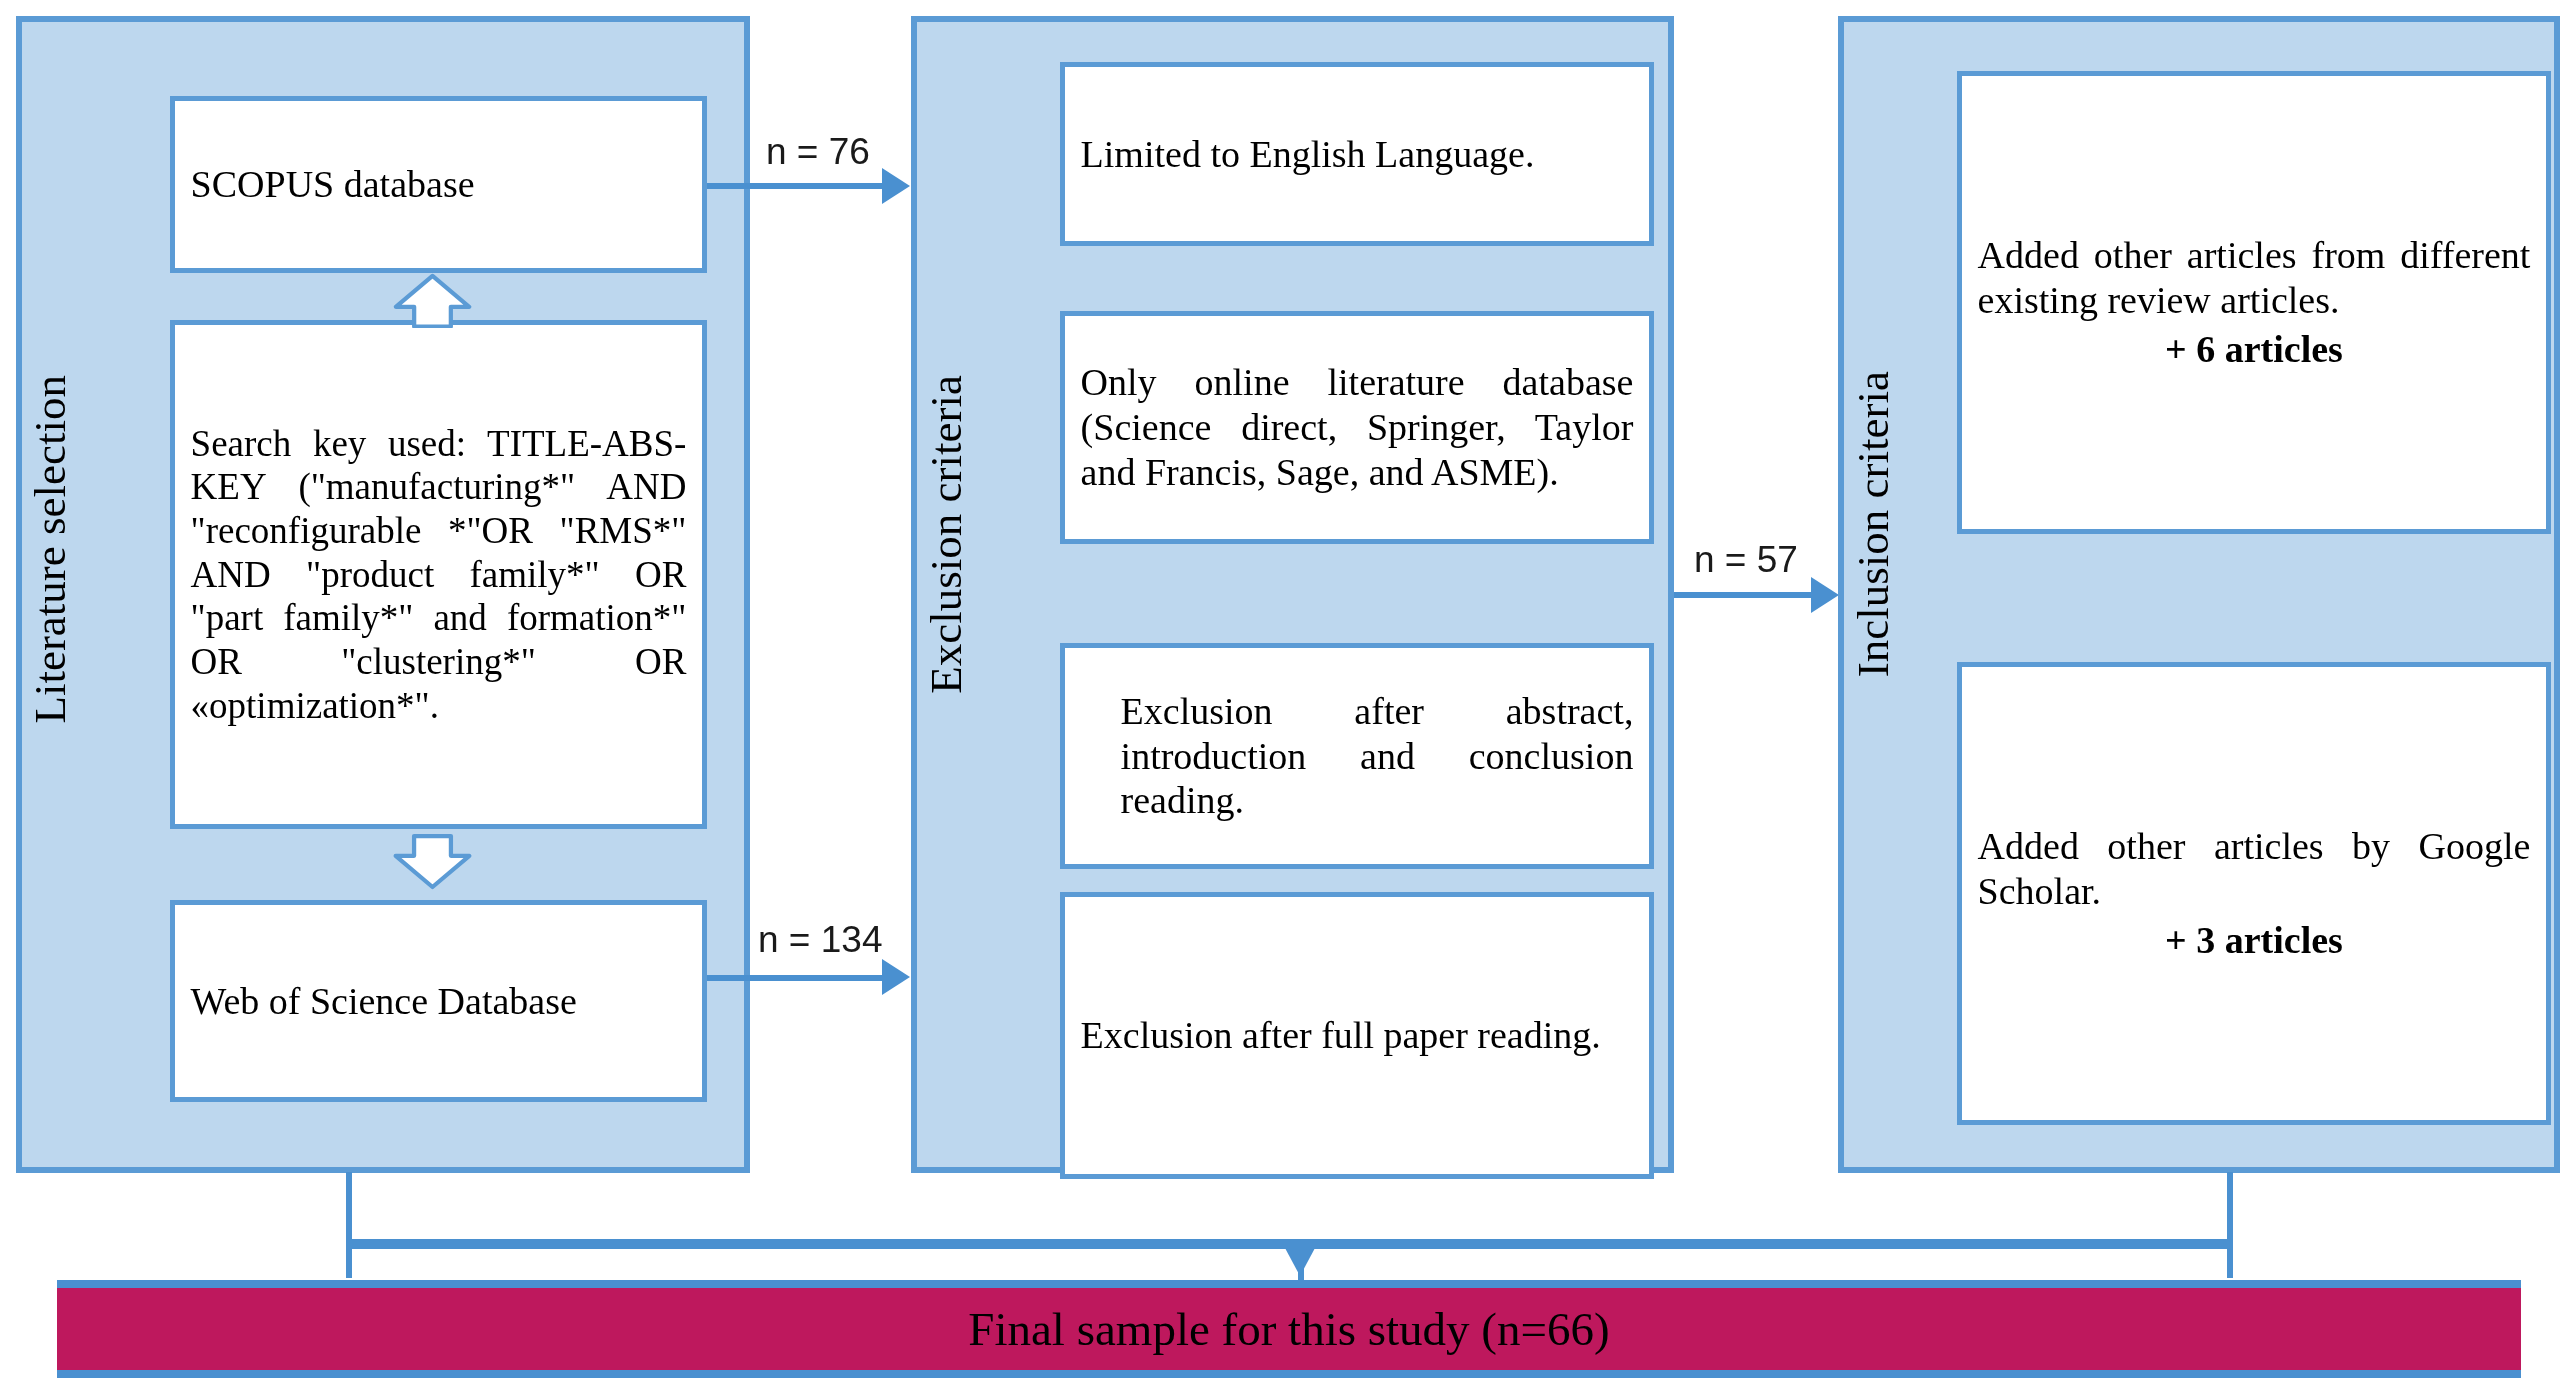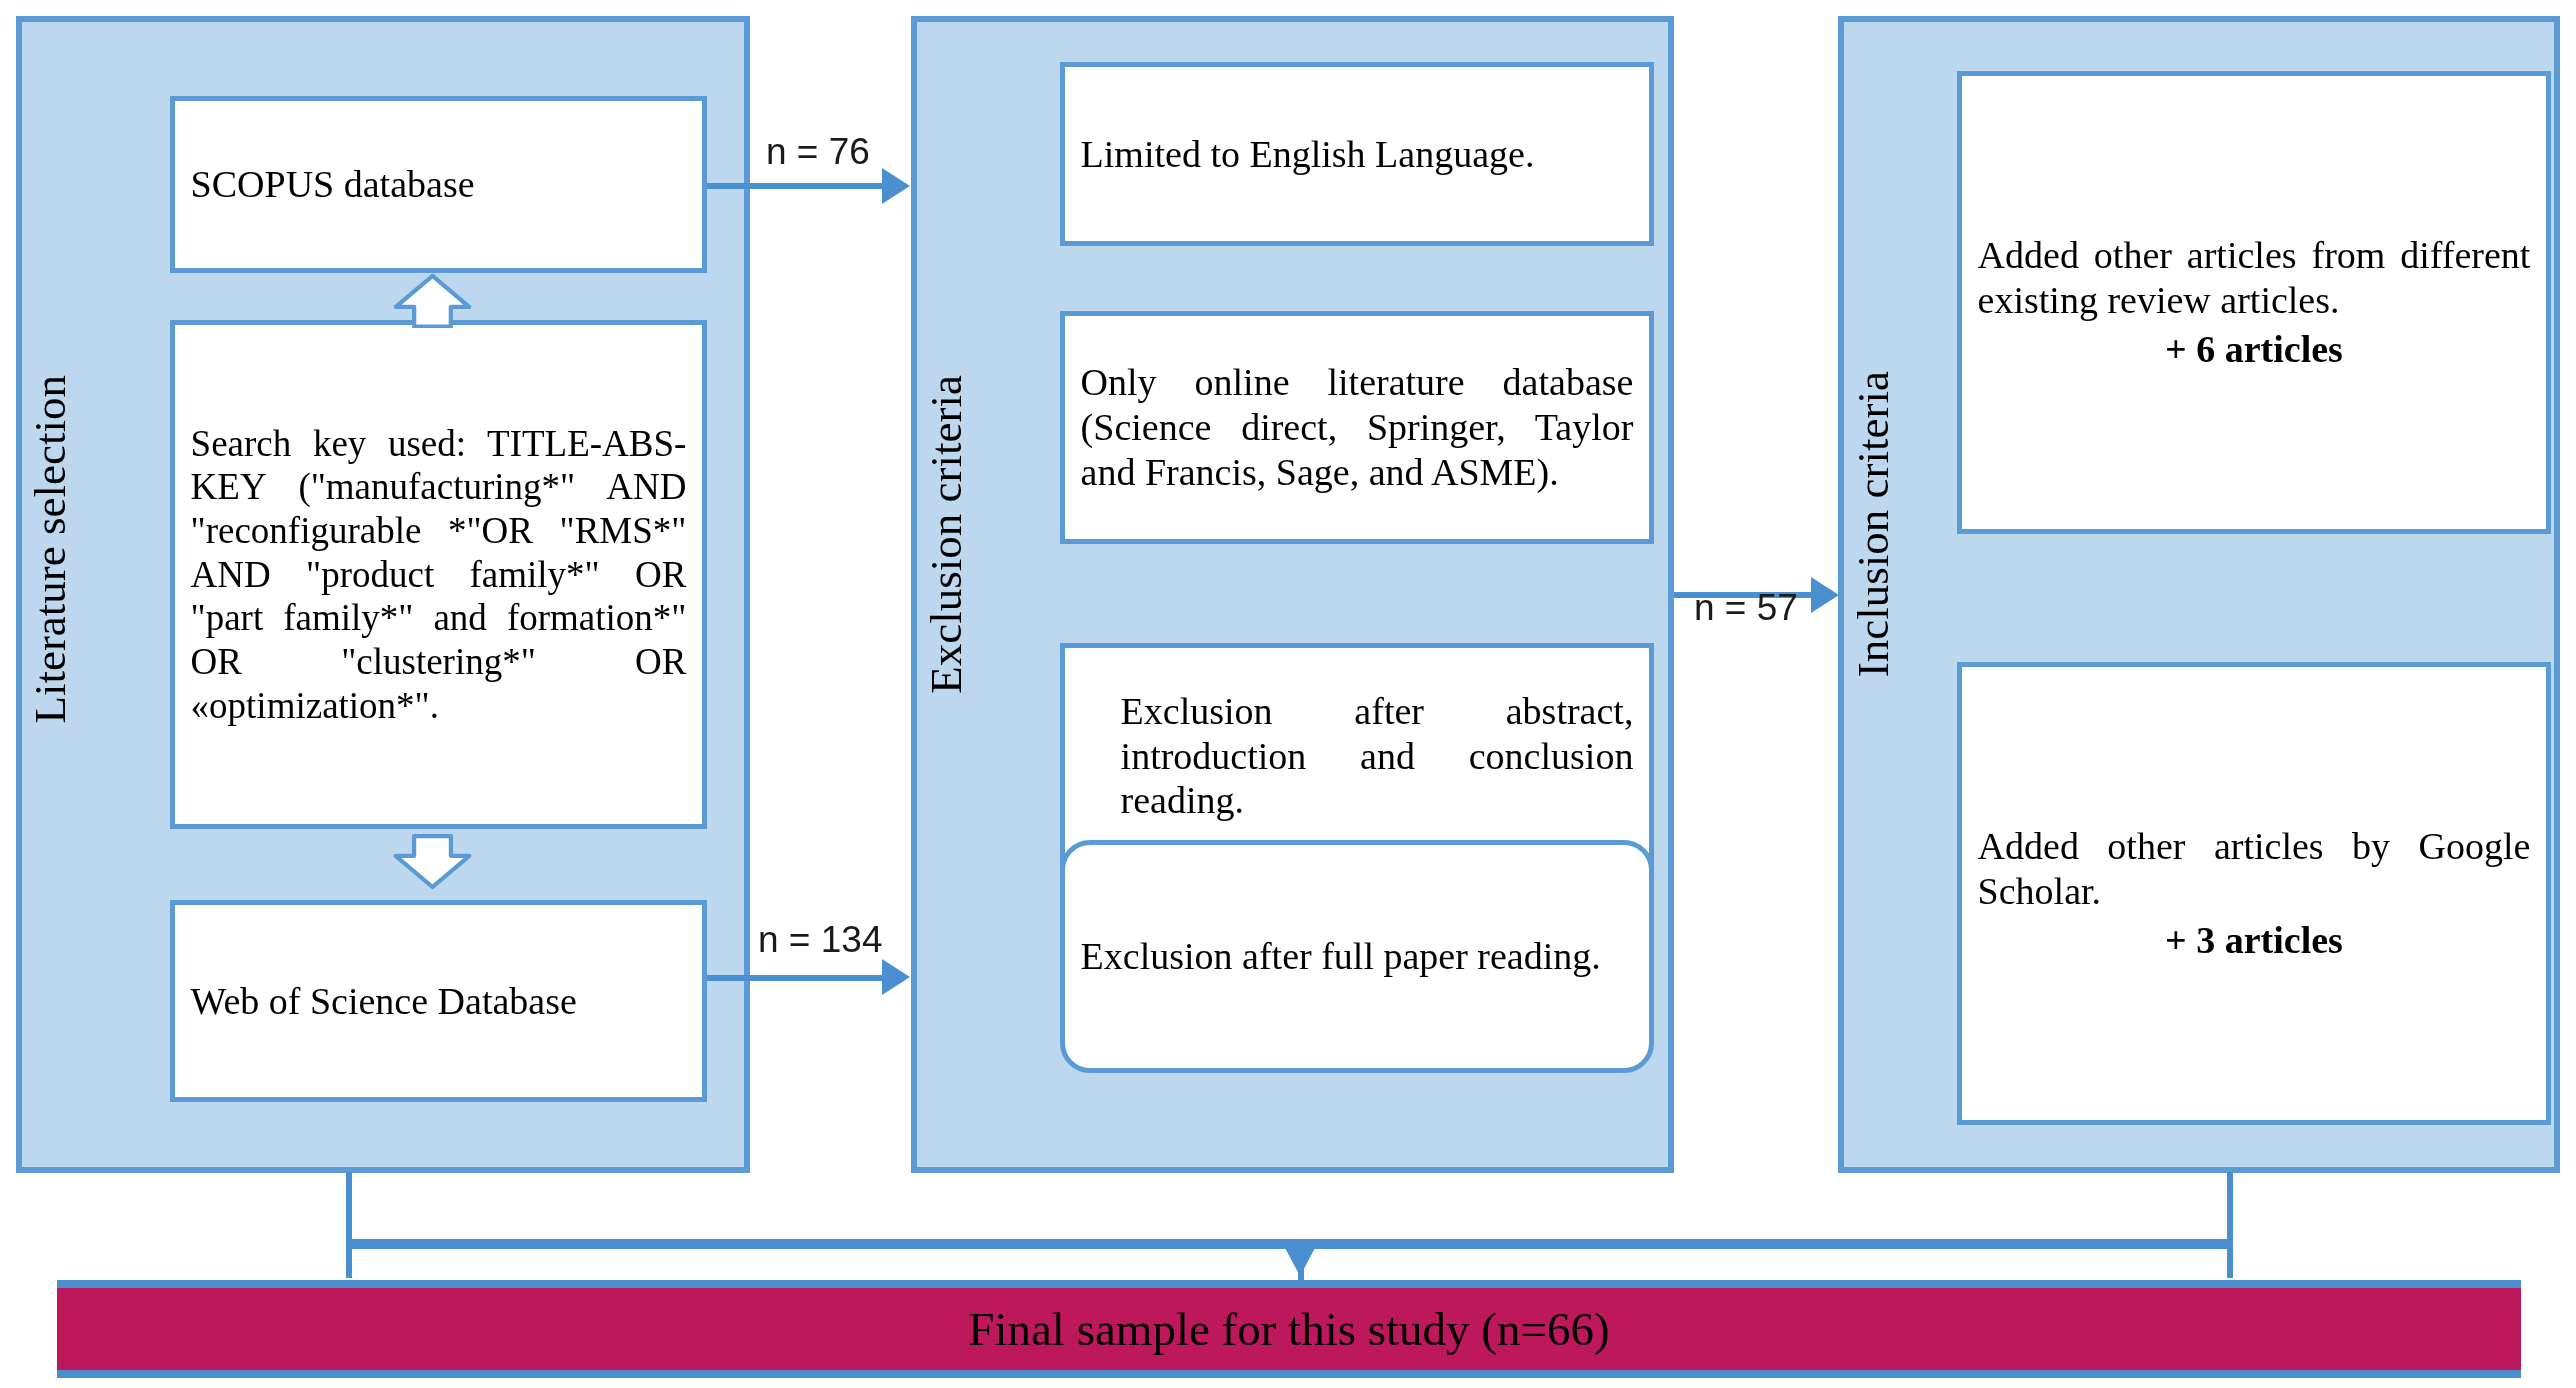--- a/index.html
+++ b/index.html
@@ -62,21 +62,21 @@
 
   #box-searchkey .txt{
     font-size:37px;line-height:1.18;
     text-align:justify;text-align-last:left;
   }
 
   
   #box-english     {left:1060px;top:62px;   width:594px; height:184px;justify-content:flex-end;}
   #box-online      {left:1060px;top:311px;  width:594px; height:233px;}
   #box-abs         {left:1060px;top:643px;  width:594px; height:226px;padding-left:40px;}
-  #box-fullpaper   {left:1060px;top:840px; width:594px; height:233px;border-radius:30px;}
+  #box-fullpaper   {left:1060px;top:892px; width:594px; height:287px;}
 
   
   #box-reviewadd   {left:1957px;top:71px;  width:594px; height:463px;}
   #box-scholaradd  {left:1957px;top:662px;  width:594px; height:463px;}
 
   .bold-line{display:block;font-weight:bold;text-align:center;text-align-last:center;margin-top:4.2px;}
 
   
   .hline{position:absolute;background:#4A90D0;height:6.4px;}
   .vline{position:absolute;background:#4A90D0;width:6.4px;}
@@ -166,21 +166,21 @@
   <div class="wbox" id="box-abs">
     <div class="txt">Exclusion after abstract, introduction and conclusion reading.</div>
   </div>
 
   <div class="wbox" id="box-fullpaper">
     <div class="txt">Exclusion after full paper reading.</div>
   </div>
 
   <div class="hline" style="left:1674px;top:592px;width:141px;"></div>
   <div class="arrowhead-r" style="left:1811px;top:577px;"></div>
-  <div class="nlabel" style="left:1694px;top:539px;margin-top:48px;">n = 57</div>
+  <div class="nlabel" style="left:1694px;top:539px;">n = 57</div>
 
   <div class="panel" id="panel-inclusion"></div>
   <div class="vlabel" id="vlabel-inclusion">Inclusion criteria</div>
 
   <div class="wbox" id="box-reviewadd">
     <div class="txt">
       <span>Added other articles from different existing review articles.</span>
       <span class="bold-line">+ 6 articles</span>
     </div>
   </div>

